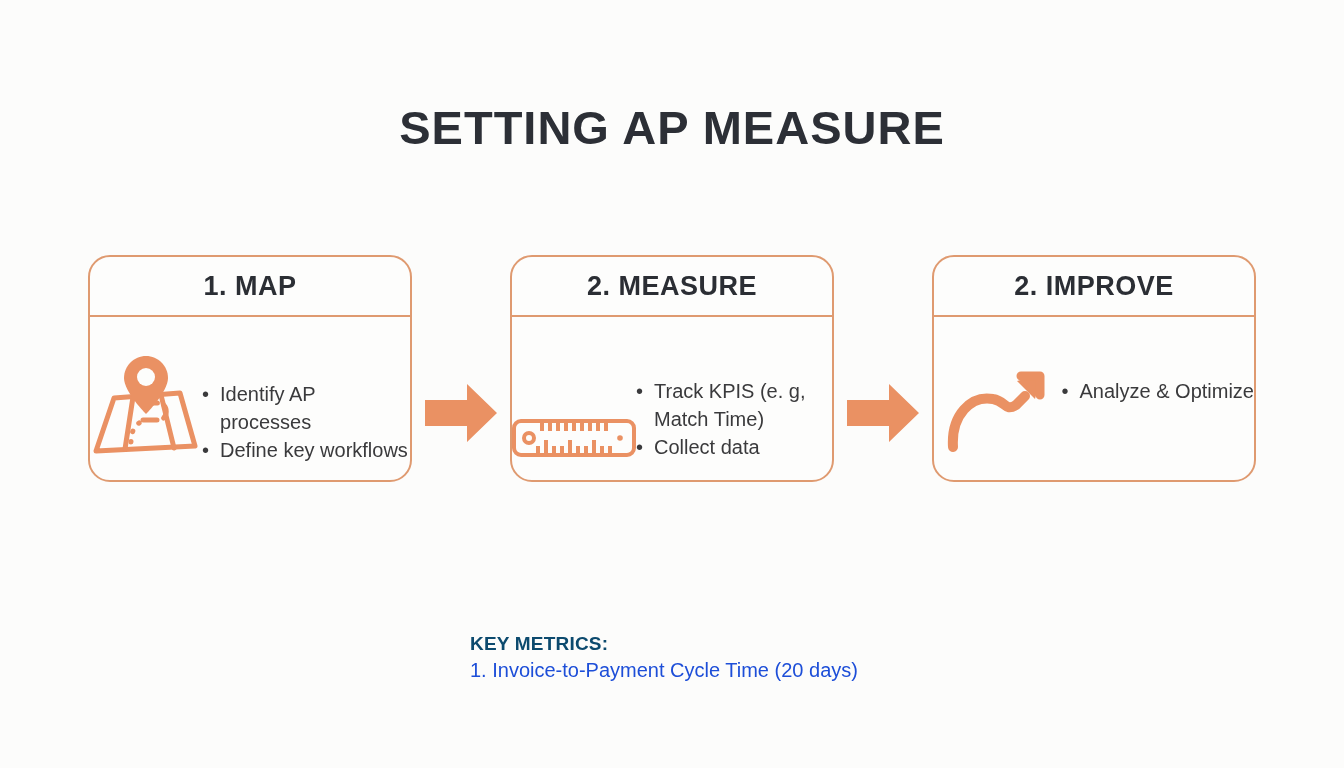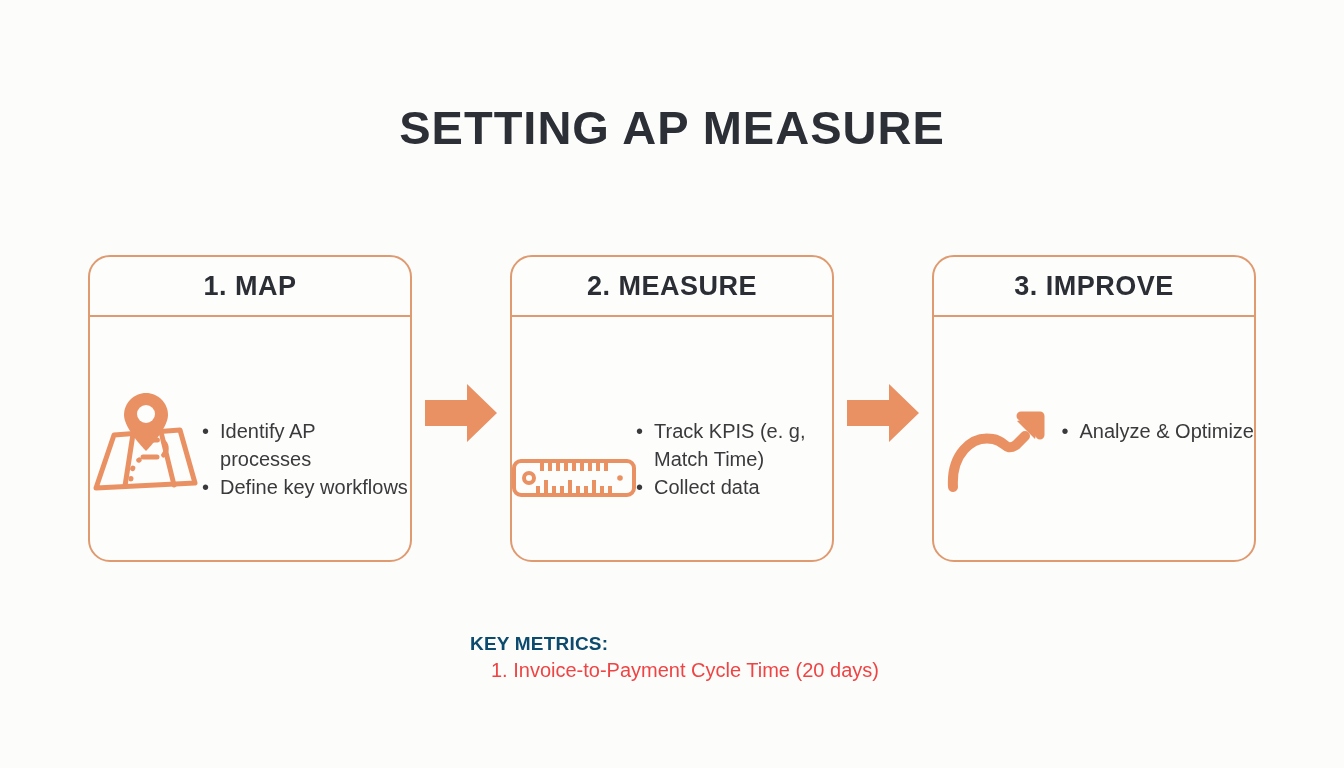--- a/index.html
+++ b/index.html
@@ -31,21 +31,21 @@
     top: 255px;
     left: 88px;
     width: 1168px;
     height: 293px;
     display: flex;
     align-items: stretch;
   }
 
   .card {
     width: 324px;
-    height: 307px;
+    height: 227px;
     border: 2px solid #DF9A70;
     border-radius: 22px;
     background: #FDFDFC;
     display: flex;
     flex-direction: column;
     gap: 37px;
   }
 
   .card-header {
     height: 60px;
@@ -123,22 +123,21 @@
     font-size: 19px;
     font-weight: 800;
     line-height: 27px;
     color: #0c4a6e;
     letter-spacing: 0.2px;
   }
 
   .key-metrics-item {
     font-size: 20px;
     line-height: 27px;
-    color: #ef4444;
-    margin-left: 21px;
+    color: #1d4ed8;
   }
 </style>
 </head>
 <body>
 
 <div class="canvas">
 
   <h1 class="page-title">SETTING AP MEASURE</h1>
 
   <div class="flow">
@@ -215,21 +214,21 @@
     </section>
 
     <div class="arrow-zone">
       <svg width="72" height="58" viewBox="0 0 72 58" xmlns="http://www.w3.org/2000/svg">
         <polygon points="0,16 42,16 42,0 72,29 42,58 42,42 0,42" fill="#EA9163"></polygon>
       </svg>
     </div>
 
     <section class="card">
       <div class="card-header">
-        <h2>3. IMPROVE</h2>
+        <h2>2. IMPROVE</h2>
       </div>
       <div class="card-body">
         <div class="icon-area">
           <svg width="110" height="95" viewBox="0 0 110 95" fill="none" xmlns="http://www.w3.org/2000/svg">
             <path d="M 10 88 C 8 56 28 36 50 40 C 63 42 62 53 73 46 L 82 37" stroke="#EA9163" stroke-width="10" stroke-linecap="round"></path>
             <polygon points="99,15 92,40 74,22" fill="#EA9163"></polygon>
             <path d="M 78 17 L 97 17 L 97 36" stroke="#EA9163" stroke-width="9" stroke-linecap="round" stroke-linejoin="round" fill="none"></path>
           </svg>
         </div>
         <ul class="bullets">

